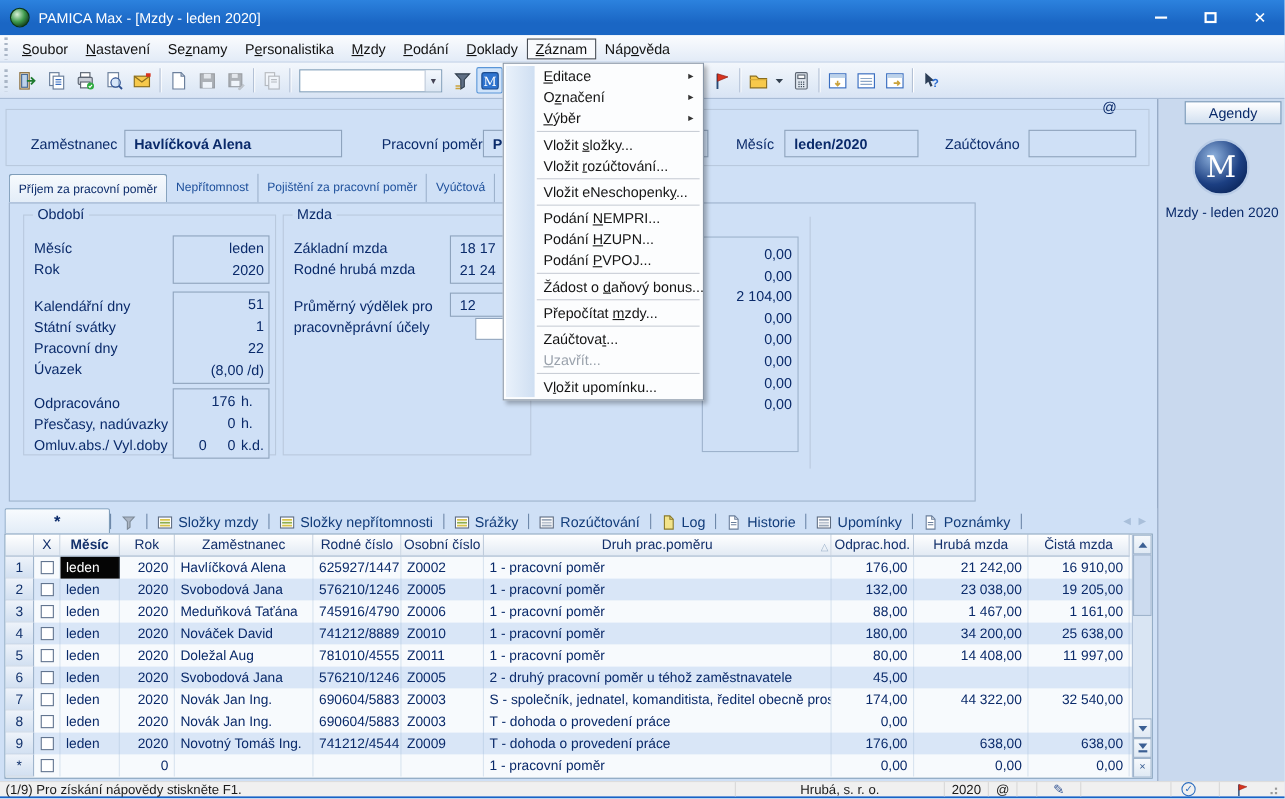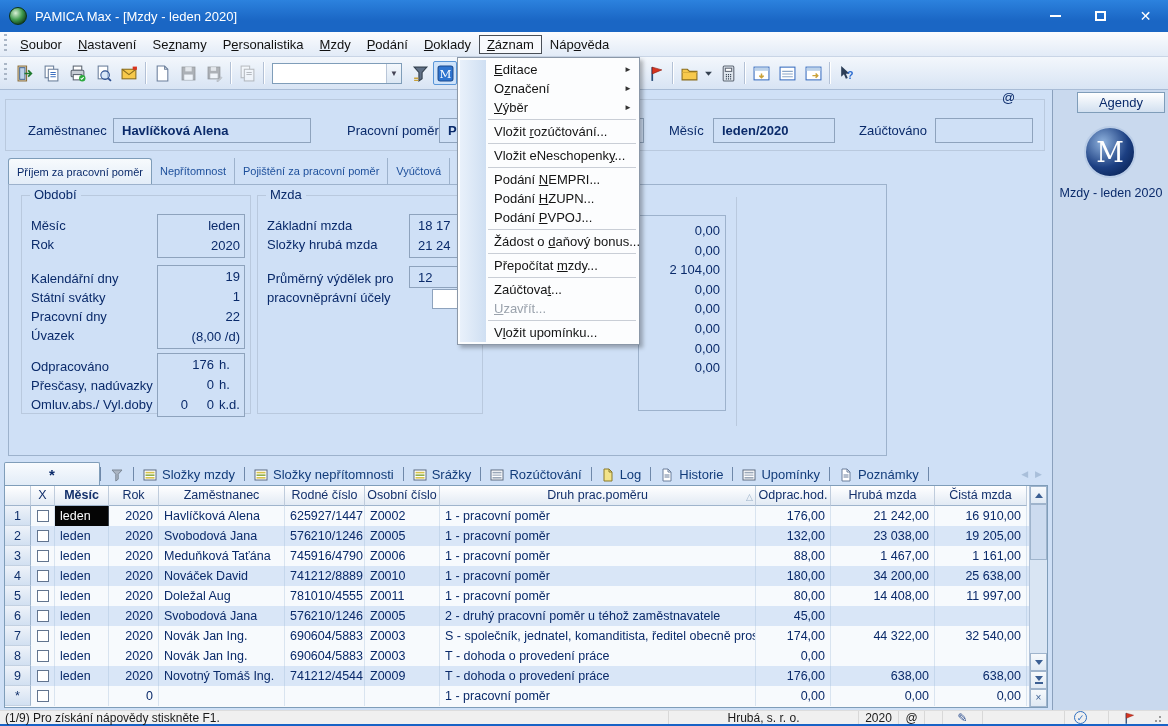--- a/index.html
+++ b/index.html
@@ -336,21 +336,21 @@
             <span class="s2">leden</span>
           </div>
           <div class="vrow">
             <span class="s1"></span>
             <span class="s2">2020</span>
           </div>
         </div>
       <div class="vbox vbox-b" id="vbox-b">
           <div class="vrow">
             <span class="s1"></span>
-            <span class="s2">19</span>
+            <span class="s2">51</span>
           </div>
           <div class="vrow">
             <span class="s1"></span>
             <span class="s2">1</span>
           </div>
           <div class="vrow">
             <span class="s1"></span>
             <span class="s2">22</span>
           </div>
           <div class="vrow">
@@ -370,21 +370,21 @@
             <span class="s3">h.</span>
           </div>
           <div class="vrow">
             <span class="s1">0</span>
             <span class="s2">0</span>
             <span class="s3">k.d.</span>
           </div>
         </div>
 
       <span class="wlab" style="top:31px">Základní mzda</span>
-      <span class="wlab" style="top:50px">Složky hrubá mzda</span>
+      <span class="wlab" style="top:50px">Rodné hrubá mzda</span>
       <span class="wlab" style="top:84px">Průměrný výdělek pro</span>
       <span class="wlab" style="top:103px">pracovněprávní účely</span>
       <div class="wbox wbox-a">
         <div class="wrow">18 17</div>
         <div class="wrow">21 24</div>
       </div>
       <div class="wbox wbox-b">
         <div class="wrow">12</div>
       </div>
       <div class="winput"></div>
@@ -721,20 +721,21 @@
       </div>
   </div>
 
   <div class="ddmenu">
     <div class="dd-strip"></div>
     <div id="dd-items" style="position:relative">
         <div class="dd-item"><u>E</u>ditace<span class="dd-arrow">►</span></div>
         <div class="dd-item">O<u>z</u>načení<span class="dd-arrow">►</span></div>
         <div class="dd-item"><u>V</u>ýběr<span class="dd-arrow">►</span></div>
         <div class="dd-sep"></div>
+        <div class="dd-item">Vložit <u>s</u>ložky...</div>
         <div class="dd-item">Vložit <u>r</u>ozúčtování...</div>
         <div class="dd-sep"></div>
         <div class="dd-item">Vložit eNeschopenk<u>y</u>...</div>
         <div class="dd-sep"></div>
         <div class="dd-item">Podání <u>N</u>EMPRI...</div>
         <div class="dd-item">Podání <u>H</u>ZUPN...</div>
         <div class="dd-item">Podání <u>P</u>VPOJ...</div>
         <div class="dd-sep"></div>
         <div class="dd-item">Žádost o <u>d</u>aňový bonus...</div>
         <div class="dd-sep"></div>

